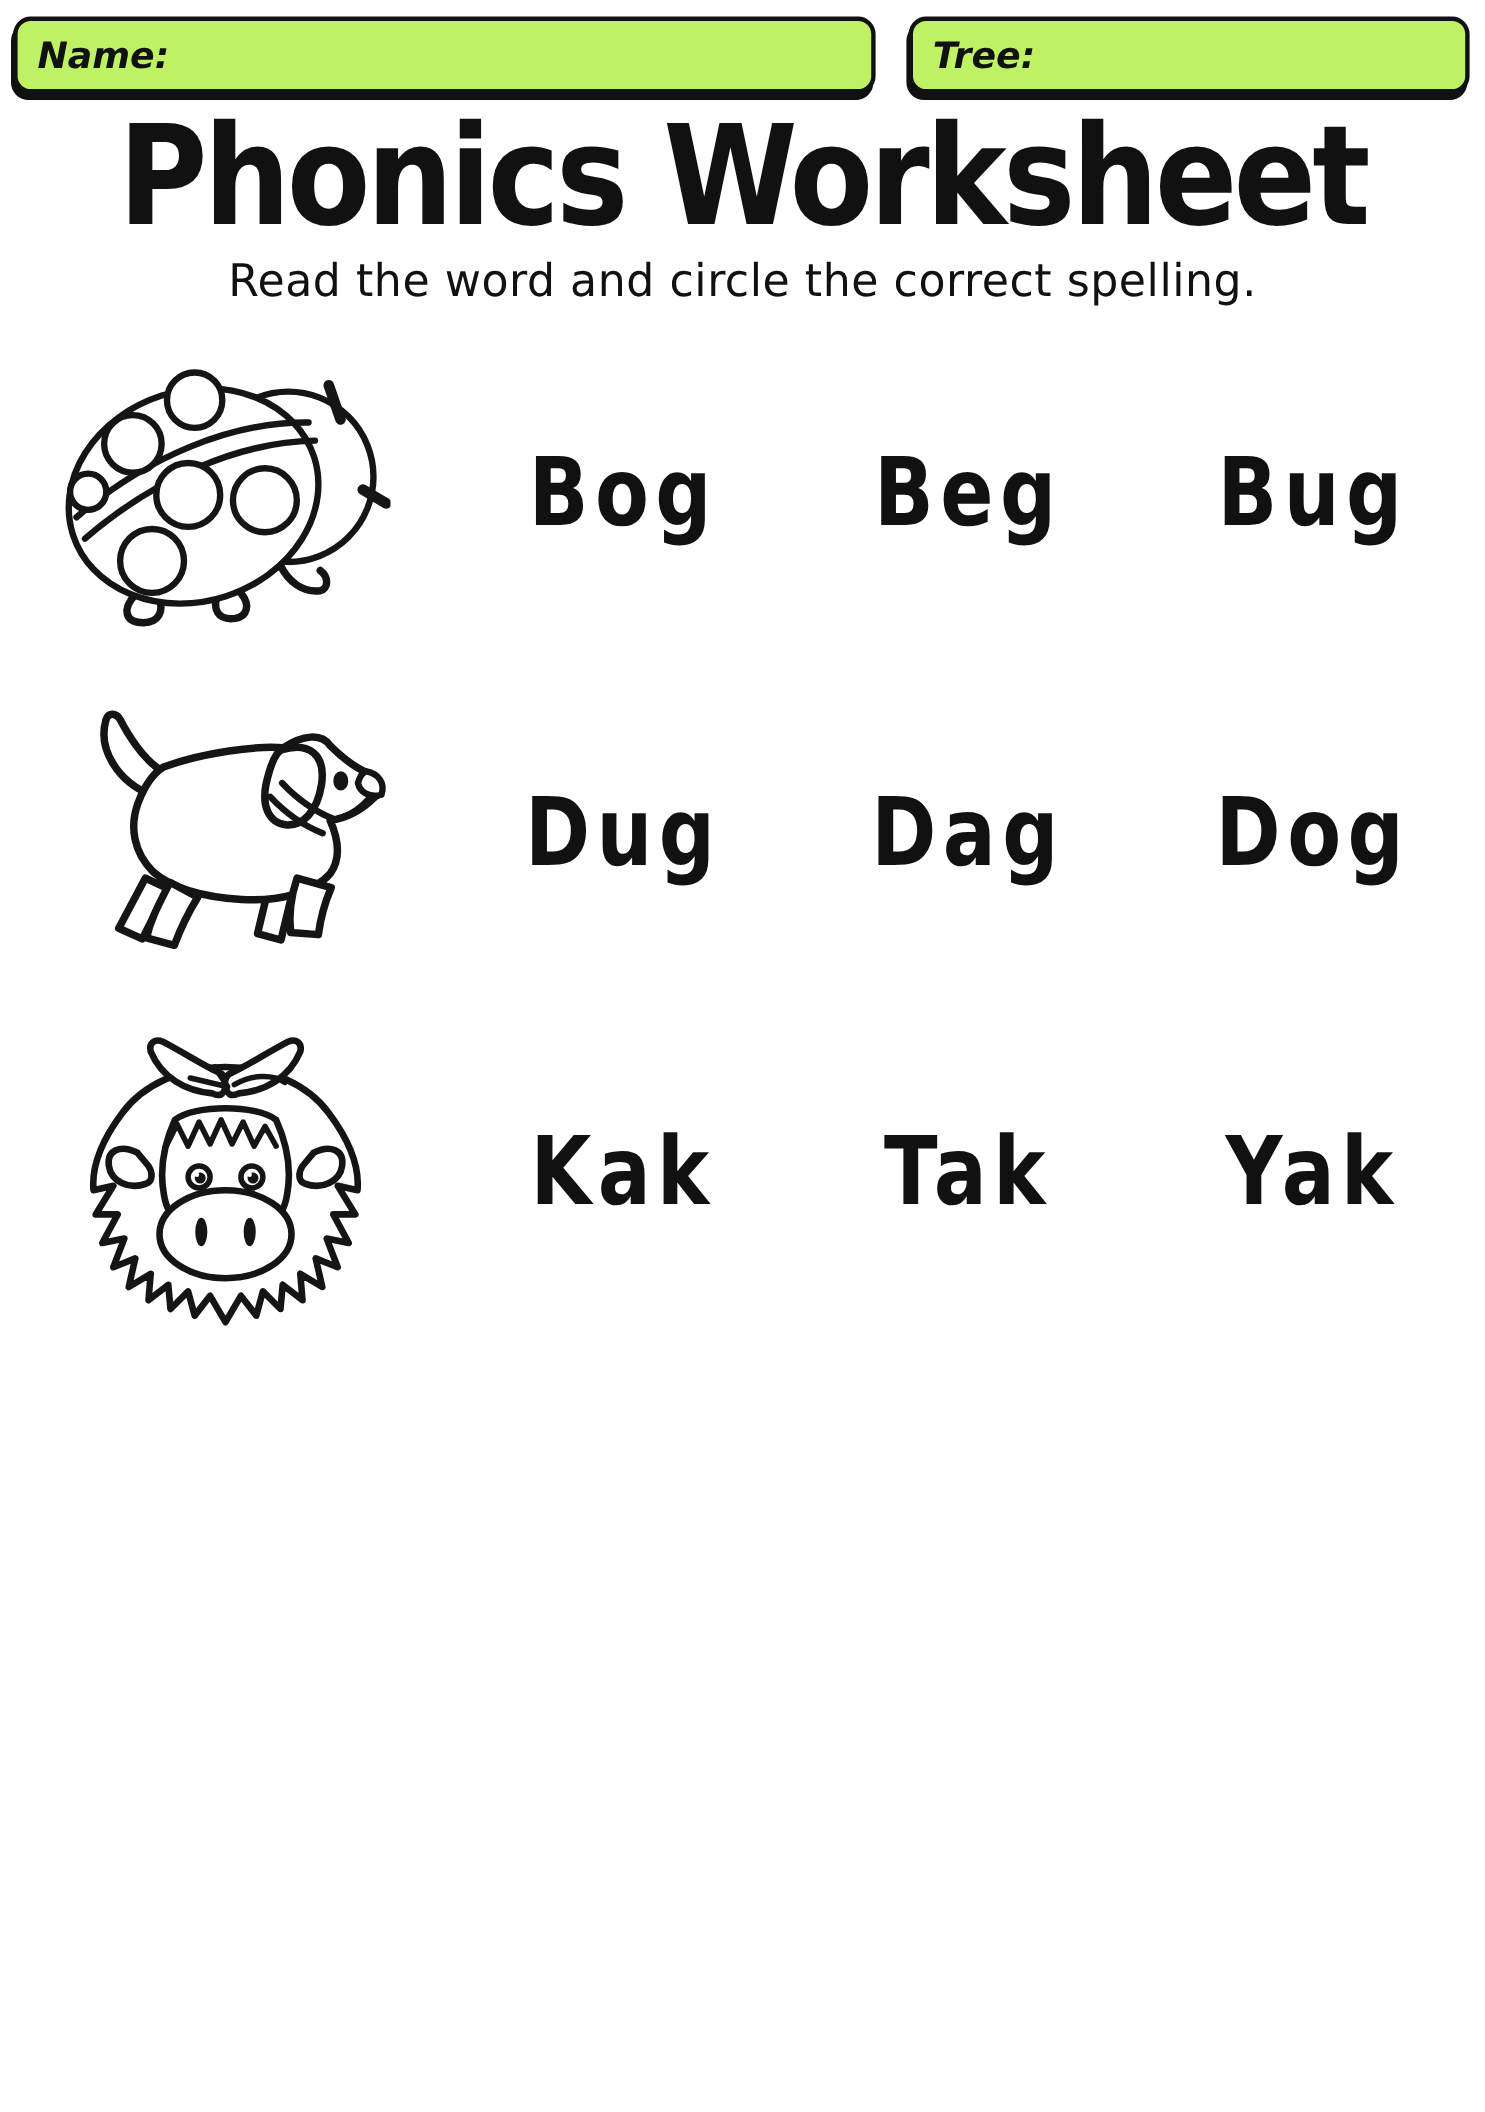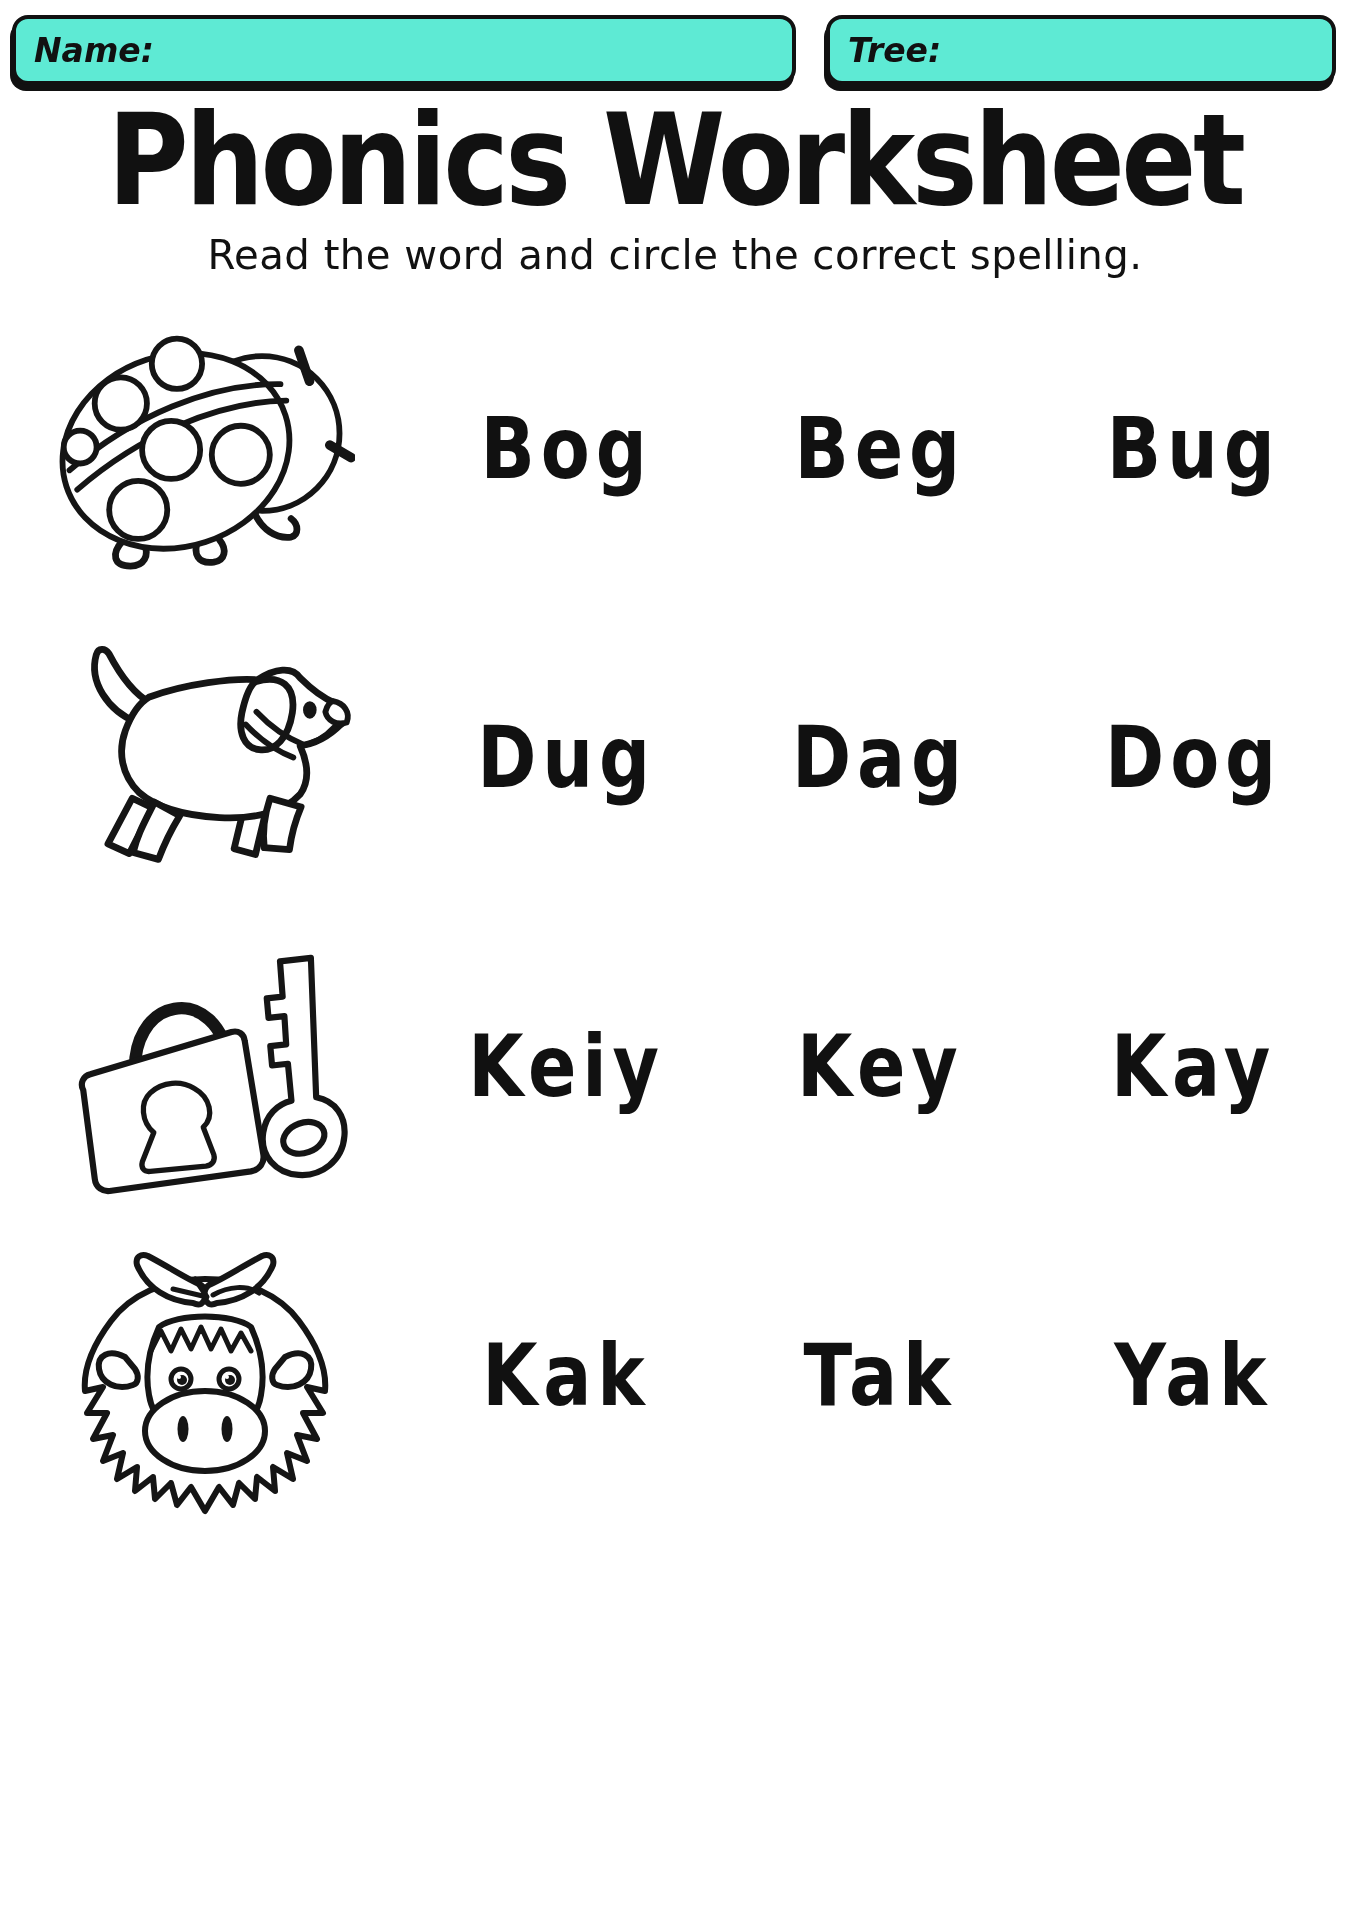--- a/index.html
+++ b/index.html
@@ -4,21 +4,21 @@
 <style>
   html,body{margin:0;padding:0;background:#fff;}
   body{
     width:1350px;height:1920px;overflow:hidden;
     color:#111;font-family:"DejaVu Sans","Liberation Sans",sans-serif;
     position:relative;
   }
   
   .topbar{display:flex;gap:30px;padding:15px 14px 0 12px;}
   .field-box{
-    background:#5eead4;border:4px solid #111;border-radius:16px;
+    background:#bef264;border:4px solid #111;border-radius:16px;
     box-shadow:-2px 6px 0 #111;
     height:62px;display:flex;align-items:center;padding:0 18px;
   }
   .field-box.name{width:740px;flex:0 0 auto;}
   .field-box.date{flex:1;}
   .field-label{font-size:33px;font-weight:bold;font-style:italic;letter-spacing:0;}
   .title{
     text-align:center;margin-top:8px;
     font-size:126px;line-height:1.08;font-weight:bold;letter-spacing:-4px;
     transform:scaleX(.88);transform-origin:center;white-space:nowrap;
@@ -102,34 +102,20 @@
         <ellipse class="bk" cx="278" cy="77" rx="7" ry="9"></ellipse>
         <path class="ln" d="M212,92 C227,108 243,119 261,126" stroke-width="6"></path>
         <path class="ln" d="M223,79 C238,95 254,106 272,113" stroke-width="6"></path>
       </svg>
     </div>
     <div class="word">Dug</div>
     <div class="word">Dag</div>
     <div class="word">Dog</div>
   </div>
 
-  <div class="q-row">
-    <div class="img-cell">
-      <svg width="300" height="285" viewBox="0 0 340 300">
-        <path class="ln" d="M92,170 C78,70 186,52 198,150" stroke-width="14"></path>
-        <path class="wh" d="M32,178 C28,170 32,162 40,160 L200,112 C208,110 214,114 215,122 L236,250 C238,260 232,268 222,270 L64,292 C54,294 46,288 45,278 Z" stroke-width="7"></path>
-        <path class="wh" d="M158,176 C176,186 181,208 168,220 L180,251 C182,258 178,263 171,264 L108,270 C101,271 97,266 99,259 L112,226 C98,214 96,192 108,181 C122,168 143,167 158,176 Z" stroke-width="6"></path>
-        <path class="wh" d="M255,32 L290,28 L296,186 C318,190 330,208 328,230 C326,258 302,276 276,274 C250,272 232,252 236,226 C239,206 252,194 268,190 L264,148 L246,150 L244,128 L262,126 L260,94 L242,96 L240,74 L258,72 Z" stroke-width="7"></path>
-        <ellipse class="wh" cx="282" cy="232" rx="24" ry="17" transform="rotate(-20 282 232)" stroke-width="7"></ellipse>
-      </svg>
-    </div>
-    <div class="word">Keiy</div>
-    <div class="word">Key</div>
-    <div class="word">Kay</div>
-  </div>
 
 
   <div class="q-row">
     <div class="img-cell">
       <svg width="300" height="296" viewBox="0 0 300 296">
         <path class="wh" d="M150,52 C190,52 225,68 244,94 C262,118 272,142 270,164 L252,160 L268,186 L248,186 L262,212 L242,208 L252,234 L232,226 L238,252 L218,240 L220,264 L202,250 L200,272 L184,256 L178,278 L164,260 L150,284 L136,260 L122,278 L116,256 L100,272 L98,250 L80,264 L82,240 L62,252 L68,226 L48,234 L58,208 L38,212 L52,186 L32,186 L48,160 L30,164 C28,142 38,118 56,94 C75,68 110,52 150,52 Z" stroke-width="6"></path>
         <path class="wh" d="M138,76 C114,74 92,62 82,38 C80,30 86,26 93,29 C114,40 132,52 146,58 C152,62 152,72 146,77 C143,78 140,77 138,76 Z" stroke-width="6"></path>
         <path class="wh" d="M162,76 C186,74 208,62 218,38 C220,30 214,26 207,29 C186,40 168,52 154,58 C148,62 148,72 154,77 C157,78 160,77 162,76 Z" stroke-width="6"></path>
         <path class="ln" d="M118,62 L152,70 L140,52" stroke-width="5"></path>
         <path class="ln" d="M158,68 C174,59 192,58 204,66" stroke-width="5"></path>

